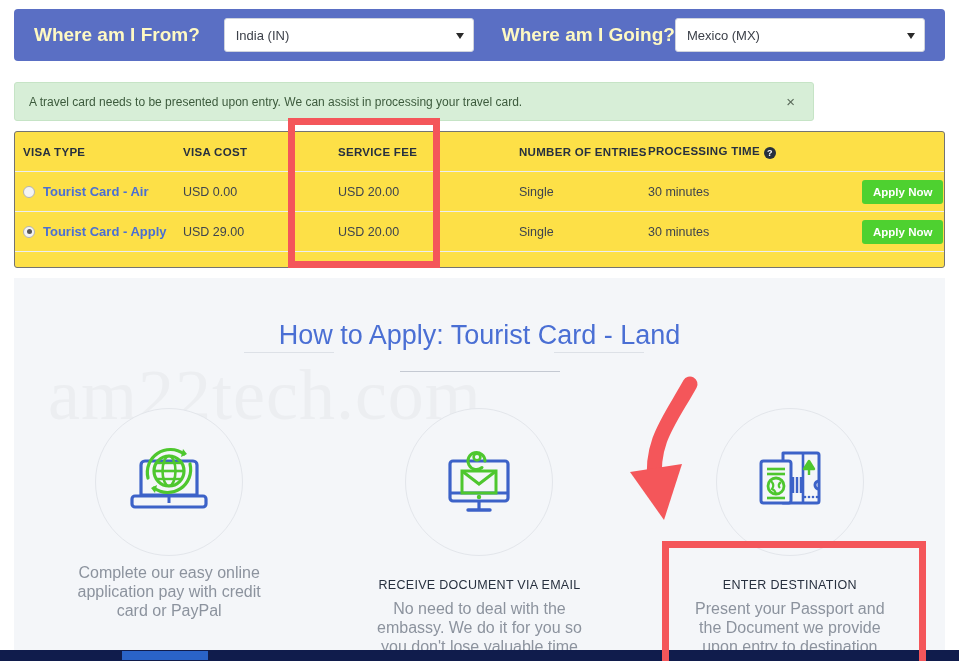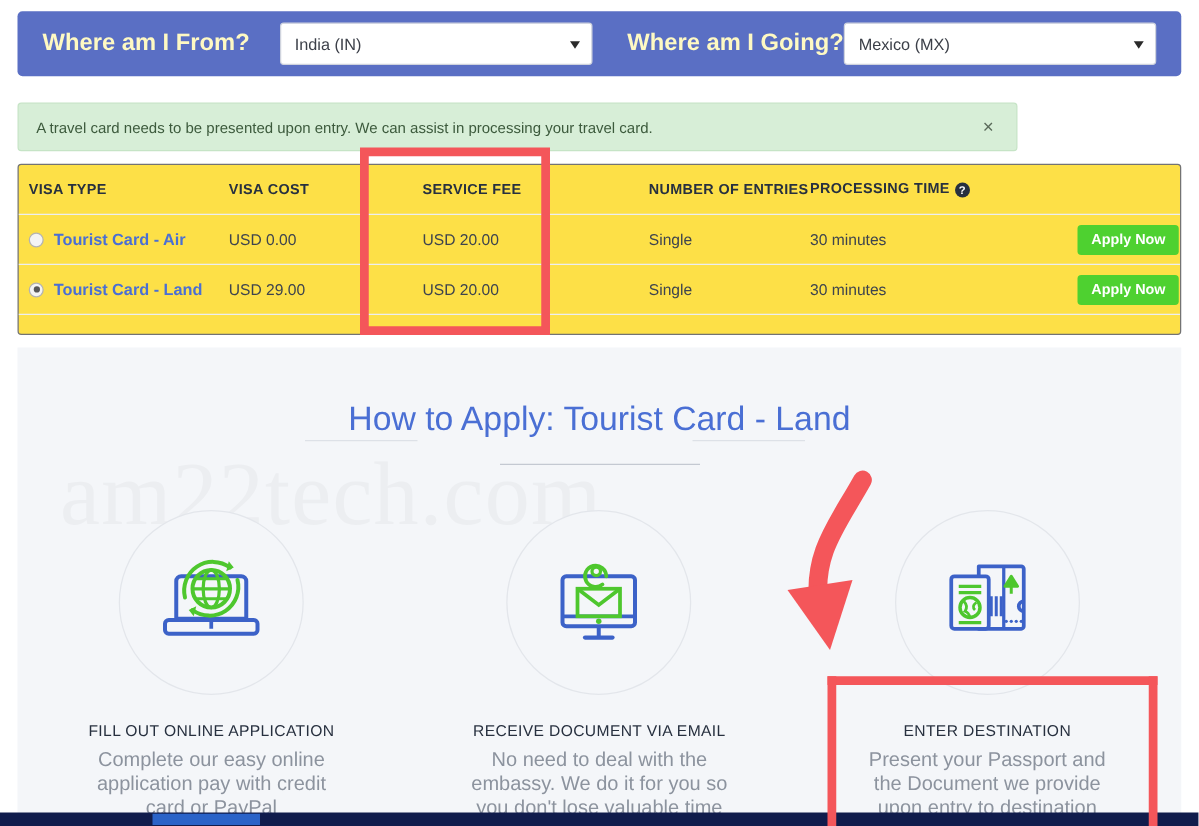--- a/index.html
+++ b/index.html
@@ -334,21 +334,21 @@
       <div class="td c-entry">Single</div>
       <div class="td c-time">30 minutes</div>
       <div class="c-apply">
         <button class="apply-btn">Apply Now</button>
       </div>
     </div>
 
     <div class="vrow data">
       <div class="c-type">
         <span class="radio on"></span>
-        <span class="visa-name">Tourist Card - Land</span>
+        <span class="visa-name">Tourist Card - Apply</span>
       </div>
       <div class="td c-cost">USD 29.00</div>
       <div class="td c-fee">USD 20.00</div>
       <div class="td c-entry">Single</div>
       <div class="td c-time">30 minutes</div>
       <div class="c-apply">
         <button class="apply-btn">Apply Now</button>
       </div>
     </div>
   </div>
@@ -373,21 +373,20 @@
             <ellipse cx="43" cy="28" rx="6.5" ry="15" fill="none" stroke="#4ec72e" stroke-width="2.6"></ellipse>
             <line x1="28" y1="28" x2="58" y2="28" stroke="#4ec72e" stroke-width="2.6"></line>
             <line x1="31" y1="20" x2="55" y2="20" stroke="#4ec72e" stroke-width="2.4"></line>
             <line x1="31" y1="36" x2="55" y2="36" stroke="#4ec72e" stroke-width="2.4"></line>
             <path d="M22 35 A23 23 0 0 1 58 11" fill="none" stroke="#4ec72e" stroke-width="3.2" stroke-linecap="round"></path>
             <path d="M64 21 A23 23 0 0 1 28 45" fill="none" stroke="#4ec72e" stroke-width="3.2" stroke-linecap="round"></path>
             <path d="M57 6 l4 5 -6 3 z" fill="#4ec72e"></path>
             <path d="M29 50 l-4 -5 6 -3 z" fill="#4ec72e"></path>
           </svg>
         </div>
-        <div class="step-title">FILL OUT ONLINE APPLICATION</div>
         <div class="step-desc">Complete our easy online application pay with credit card or PayPal</div>
       </div>
 
       <div class="step">
         <div class="circle">
           <svg width="86" height="78" viewBox="0 0 86 78">
             <rect x="14" y="18" width="58" height="40" rx="3" fill="none" stroke="#3c62c8" stroke-width="3.2"></rect>
             <line x1="14" y1="50" x2="72" y2="50" stroke="#3c62c8" stroke-width="3"></line>
             <circle cx="43" cy="54" r="2.2" fill="#4ec72e"></circle>
             <line x1="43" y1="58" x2="43" y2="66" stroke="#3c62c8" stroke-width="3.2"></line>

